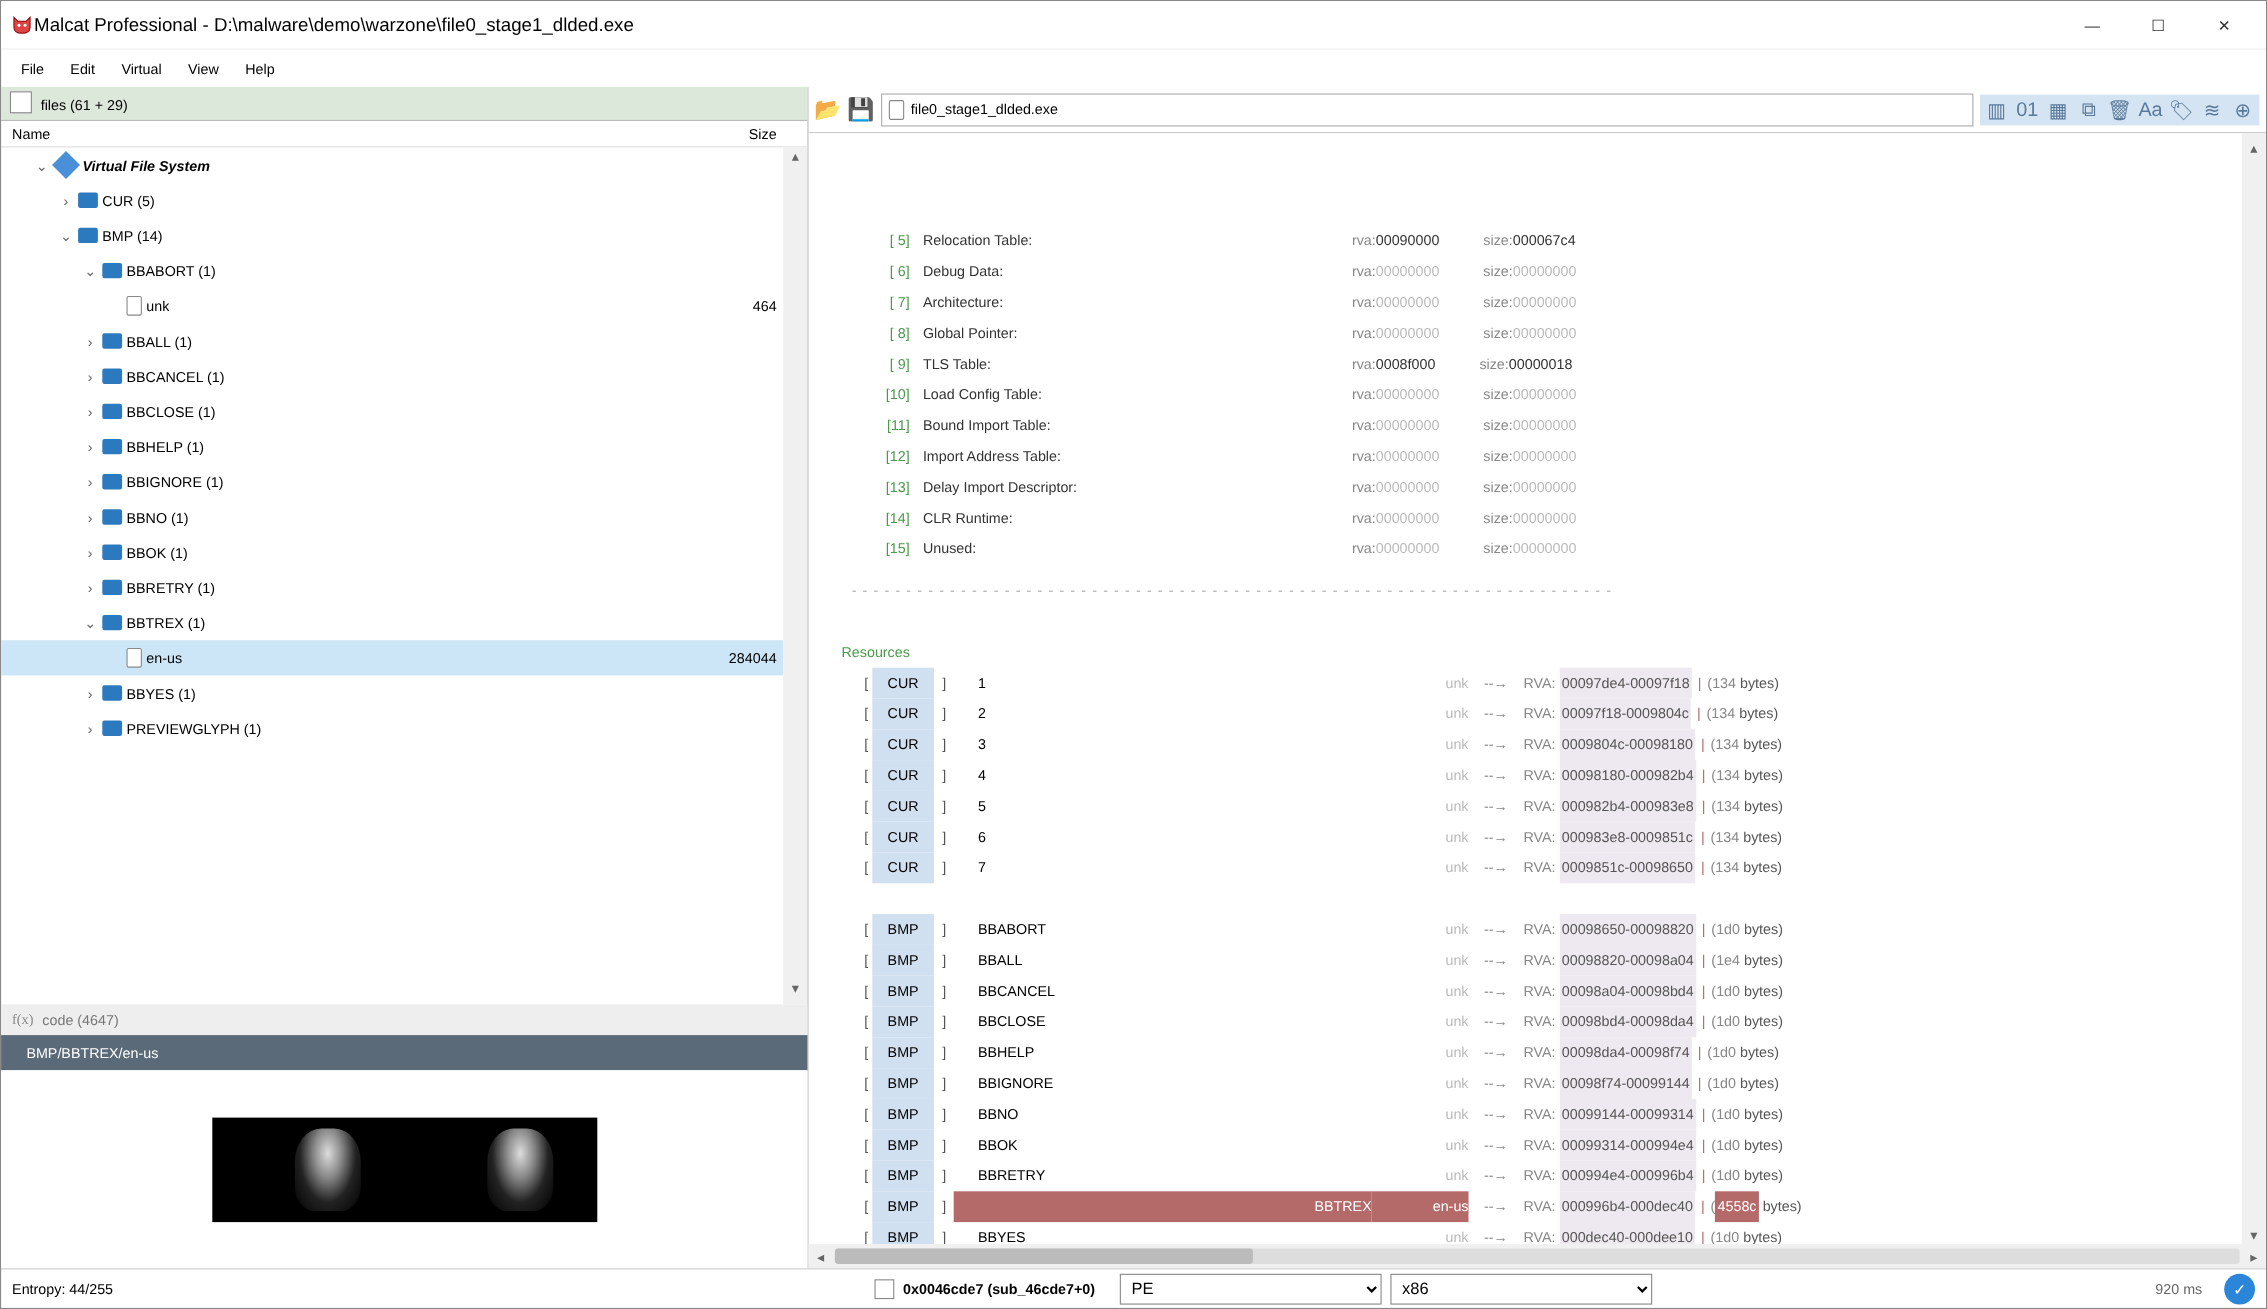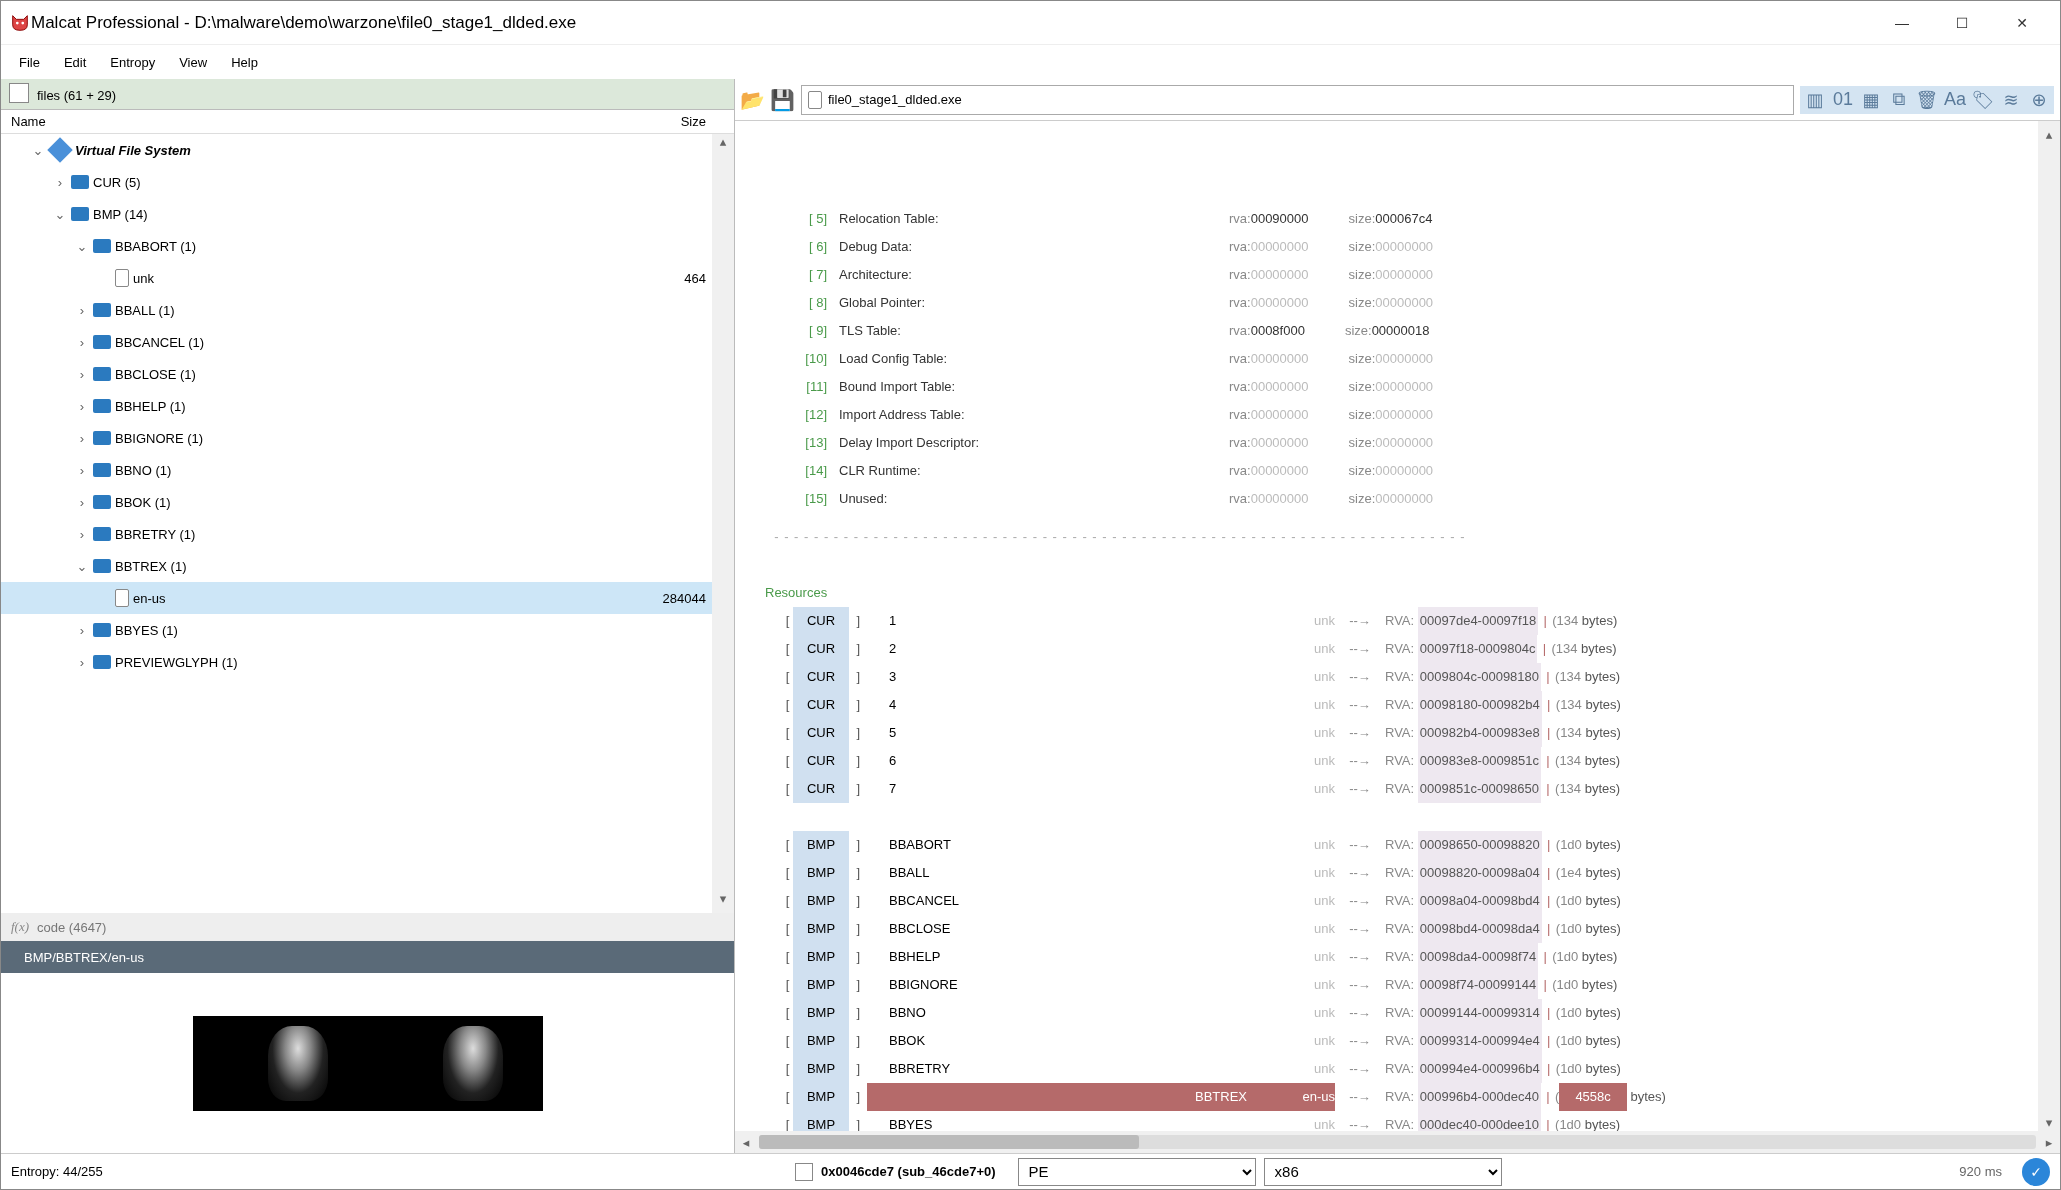--- a/index.html
+++ b/index.html
@@ -25,21 +25,21 @@
 .tree-row .size { width: 80px; text-align: right; padding-right: 6px; }
 .tree-scrollbar { width: 22px; background: #f0f0f0; display: flex; flex-direction: column; }
 .tree-scrollbar .arrow { height: 22px; text-align: center; color: #666; }
 .tree-scrollbar .track { flex: 1; }
 .twisty { width: 14px; text-align: center; color: #666; }
 .folder-icon { width: 18px; height: 14px; background: #2b7abf; border-radius: 2px; display: inline-block; }
 .file-icon { width: 14px; height: 18px; background: #fff; border: 1px solid #888; border-radius: 2px; display: inline-block; }
 .vfs-icon { width: 18px; height: 18px; background: #4a90d9; transform: rotate(45deg); display: inline-block; margin: 0 2px; }
 .section-header { background: #eee; padding: 6px 10px; font-size: 16px; color: #777; display: flex; align-items: center; gap: 8px; }
 .section-header.data { border-top: 1px solid #ccc; }
-.section-header.code .fx { font-style: italic; font-family: serif; color: #888; }
+.section-header.code .fx { font-family: serif; color: #888; }
 .path-bar { background: #5a6a78; color: #fff; padding: 6px 23px; font-size: 17px; }
 .preview-area { height: 180px; background: #fff; display: flex; align-items: center; justify-content: center; padding: 10px; }
 .preview-img { width: 350px; height: 95px; background: #000; position: relative; overflow: hidden; }
 .preview-img::before, .preview-img::after { content: ""; position: absolute; width: 60px; height: 75px; background: radial-gradient(ellipse at 50% 30%, #ddd 0%, #888 30%, #222 60%, #000 100%); top: 10px; border-radius: 40% 40% 30% 30%; }
 .preview-img::before { left: 75px; }
 .preview-img::after { left: 250px; }
 .right-panel { flex: 1; display: flex; flex-direction: column; min-width: 0; }
 .right-toolbar { height: 42px; display: flex; align-items: center; padding: 0 6px; gap: 6px; border-bottom: 1px solid #ccc; }
 .tool-icon { width: 24px; height: 24px; display: flex; align-items: center; justify-content: center; color: #5a7a9a; font-size: 18px; }
 .path-input { flex: 1; height: 30px; border: 1px solid #aaa; display: flex; align-items: center; padding: 0 6px; gap: 6px; font-size: 16px; }
@@ -64,21 +64,21 @@
 .res-name { width: 380px; padding-left: 22px; }
 .res-name.highlight { background: #b56a6a; color: #fff; text-align: right; }
 .res-lang { width: 88px; text-align: right; color: #bbb; }
 .res-lang.hl { background: #b56a6a; color: #fff; }
 .res-arrow { width: 50px; text-align: center; color: #888; }
 .res-rva { color: #888; }
 .res-range { background: #eee8f0; color: #555; padding: 0 2px; }
 .res-pipe { color: #b56a6a; width: 14px; text-align: center; }
 .res-byteslabel { color: #888; }
 .res-bytesval { color: #888; }
-.res-bytesval.hl { background: #b56a6a; color: #fff; padding: 0 16px; }
+.res-bytesval.hl { background: #b56a6a; color: #fff; padding: 0 2px; }
 .res-bytesunit { color: #555; }
 .hscroll { height: 22px; background: #f0f0f0; display: flex; align-items: center; }
 .hscroll .arrow { width: 22px; text-align: center; color: #666; }
 .hscroll .track { flex: 1; height: 14px; background: #ddd; margin: 0 2px; border-radius: 3px; position: relative; }
 .hscroll .thumb { position: absolute; left: 0; width: 380px; height: 14px; background: #bbb; border-radius: 3px; }
 .vscroll-right { position: absolute; right: 0; top: 0; bottom: 0; width: 22px; background: #f0f0f0; display: flex; flex-direction: column; }
 .vscroll-right .arrow { height: 22px; text-align: center; color: #666; }
 .vscroll-right .track { flex: 1; }
 .statusbar { height: 36px; border-top: 1px solid #ccc; display: flex; align-items: center; font-size: 16px; }
 .statusbar .entropy { width: 780px; padding: 0 10px; }
@@ -109,21 +109,21 @@
     <div class="winbtns">
       <div class="winbtn">—</div>
       <div class="winbtn">☐</div>
       <div class="winbtn">✕</div>
     </div>
   </div>
 
   <div class="menubar">
     <span>File</span>
     <span>Edit</span>
-    <span>Entropy</span>
+    <span>Virtual</span>
     <span>View</span>
     <span>Help</span>
   </div>
 
   <div class="content">
 
     <div class="left-panel">
       <div class="files-header">
         <span class="pages-icon"></span>
         <span>files (61 + 29)</span>

